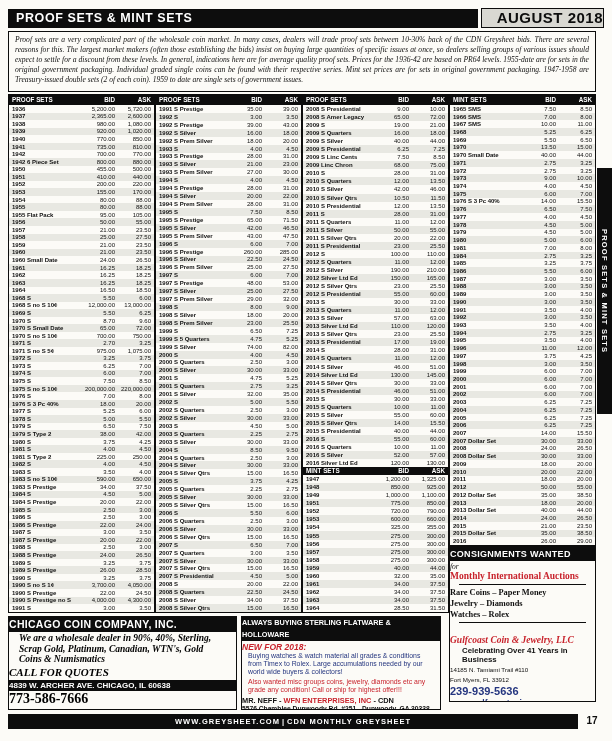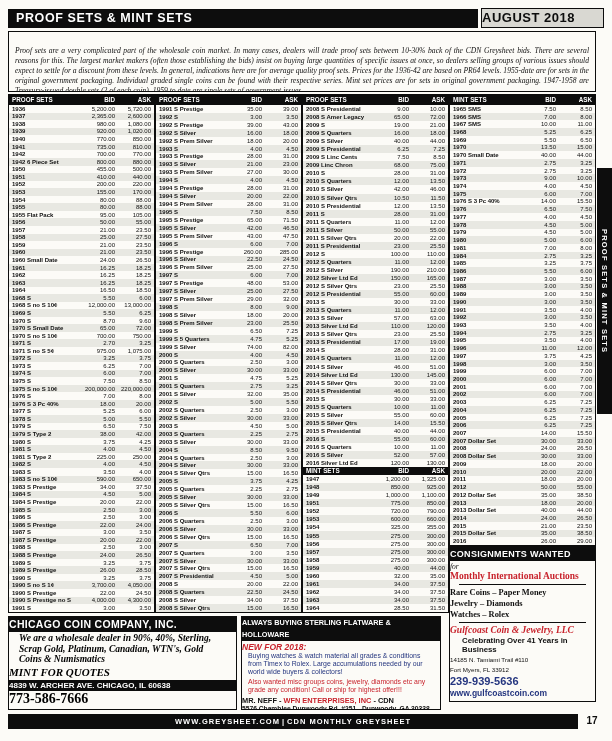--- a/index.html
+++ b/index.html
@@ -2,24 +2,24 @@
 <html><head>
 <meta charset="utf-8">
 <style>
   html,body{margin:0;padding:0}
   body{width:612px;height:741px;background:#fff;font-family:"Liberation Sans",sans-serif}
   .page{position:relative;width:612px;height:741px;background:#fcfbf7;overflow:hidden}
 
   .titlebar{position:absolute;left:8px;top:9px;width:470px;height:19px;background:#0d0d0d;color:#fff;
     font-size:12.5px;font-weight:bold;letter-spacing:.6px;line-height:19px;padding-left:8px;box-sizing:border-box}
   .issuebox{position:absolute;left:481px;top:8px;width:123px;height:20px;background:#d9d8d2;border:1px solid #0d0d0d;
-    color:#0d0d0d;font-size:13px;font-weight:bold;text-align:left;line-height:18px;letter-spacing:.5px;box-sizing:border-box}
+    color:#0d0d0d;font-size:15px;font-weight:bold;text-align:right;line-height:18px;letter-spacing:.5px;box-sizing:border-box}
 
   .intro{position:absolute;left:8px;top:31px;width:588px;height:61px;border:1px solid #0d0d0d;box-sizing:border-box;
-    font-family:"Liberation Serif",serif;font-style:italic;font-size:7.6px;line-height:1.32;padding:14px 6px;
+    font-family:"Liberation Serif",serif;font-style:italic;font-size:7.6px;line-height:1.32;padding:3px 6px;
     text-align:justify;color:#111;overflow:hidden;background:#fcfbf7}
 
   .colgroup{position:absolute;top:94px;width:147px;height:519px;border:1.5px solid #0d0d0d;background:#fcfbf7;
     display:flex;flex-direction:column;box-sizing:border-box}
   .c0{left:8px}.c1{left:155px}.c2{left:302px}.c3{left:449px;height:452px}
   .colhead{display:flex;background:#0d0d0d;color:#fff;font-size:6.3px;font-weight:bold;height:10px;line-height:10px;flex:none}
   .colhead .lbl{flex:1;padding-left:3px}
   .colhead .bid,.colhead .ask{width:33px;text-align:right;padding-right:3px}
   .colbody{flex:1;display:flex;flex-direction:column;overflow:hidden}
   .prow{flex:1;display:flex;align-items:center;font-size:6px;line-height:1;color:#111;min-height:0}
@@ -44,21 +44,21 @@
   .ad-wfn .contact{font-size:7.4px;font-weight:bold;margin-top:2px;color:#111}
   .ad-wfn .contact .co{color:#c8232c}
   .ad-wfn .addr,.ad-wfn .phones{font-size:6.7px;font-weight:bold;line-height:8.5px;color:#111}
 
   .ad-gulf{left:449px;top:546px;width:147px;height:156px}
   .ad-gulf .hdr{background:#0d0d0d;color:#fff;font-weight:bold;font-size:9px;line-height:14px;letter-spacing:.3px}
   .ad-gulf .for{font-family:"Liberation Serif",serif;font-style:italic;font-size:7.5px;line-height:9px;margin-top:1px;color:#111}
   .ad-gulf .auctions{color:#c8232c;font-weight:bold;font-size:9.5px;line-height:11px;font-family:"Liberation Serif",serif}
   .ad-gulf .rule{border-top:1px solid #0d0d0d;margin:2px 9px}
   .ad-gulf .item{font-family:"Liberation Serif",serif;font-weight:bold;font-size:8.4px;line-height:11px;color:#111}
-  .ad-gulf .brand{color:#c8232c;font-weight:bold;font-style:italic;font-size:9.5px;line-height:11px;font-family:"Liberation Serif",serif;margin-top:2px}
+  .ad-gulf .brand{color:#c8232c;font-weight:bold;font-style:italic;font-size:9.5px;line-height:11px;font-family:"Liberation Serif",serif;margin-top:12px}
   .ad-gulf .celebrate{font-size:7.8px;font-weight:bold;line-height:9px;padding:0 12px;color:#111}
   .ad-gulf .addr{font-size:6.2px;line-height:7.5px;margin-top:2px;color:#111}
   .ad-gulf .phone{color:#24357f;font-weight:bold;font-size:11px;line-height:13px;margin-top:2px}
   .ad-gulf .web{color:#24357f;font-weight:bold;font-size:8.5px;line-height:10px}
 
   .sidetab{position:absolute;left:597px;top:168px;width:15px;height:246px;background:#0d0d0d;color:#fff;
     display:flex;align-items:center;justify-content:center}
   .sidetab span{writing-mode:vertical-rl;font-size:7.5px;font-weight:bold;letter-spacing:1.2px;white-space:nowrap}
 
   .footerbar{position:absolute;left:8px;top:714px;width:570px;height:15px;background:#0d0d0d;color:#fff;
@@ -1367,21 +1367,21 @@
           <span class="lbl">2016</span>
           <span class="bid">26.00</span>
           <span class="ask">29.00</span>
         </div>
       </div>
   </div>
 
   <div class="ad ad-chicago">
     <div class="hdr">CHICAGO COIN COMPANY, INC.</div>
     <div class="body">We are a wholesale dealer in 90%, 40%, Sterling, Scrap Gold, Platinum, Canadian, WTN's, Gold Coins &amp; Numismatics</div>
-    <div class="quotes">MINT FOR QUOTES</div>
+    <div class="quotes">CALL FOR QUOTES</div>
     <div class="addr">4839 W. ARCHER AVE.  CHICAGO, IL 60638</div>
     <div class="phone">773-586-7666</div>
   </div>
 
   <div class="ad ad-wfn">
     <div class="hdr">ALWAYS BUYING STERLING FLATWARE &amp; HOLLOWARE</div>
     <div class="new">NEW FOR 2018:</div>
     <div class="p1">Buying watches &amp; watch material all grades &amp; conditions from Timex to Rolex. Large accumulations needed by our world wide buyers &amp; collectors!</div>
     <div class="p2">Also wanted misc groups coins, jewelry, diamonds etc any grade any condition! Call or ship for highest offer!!!</div>
     <div class="contact"><span>MR. NEFF - </span><span class="co">WFN ENTERPRISES, INC</span><span> - CDN</span></div>

